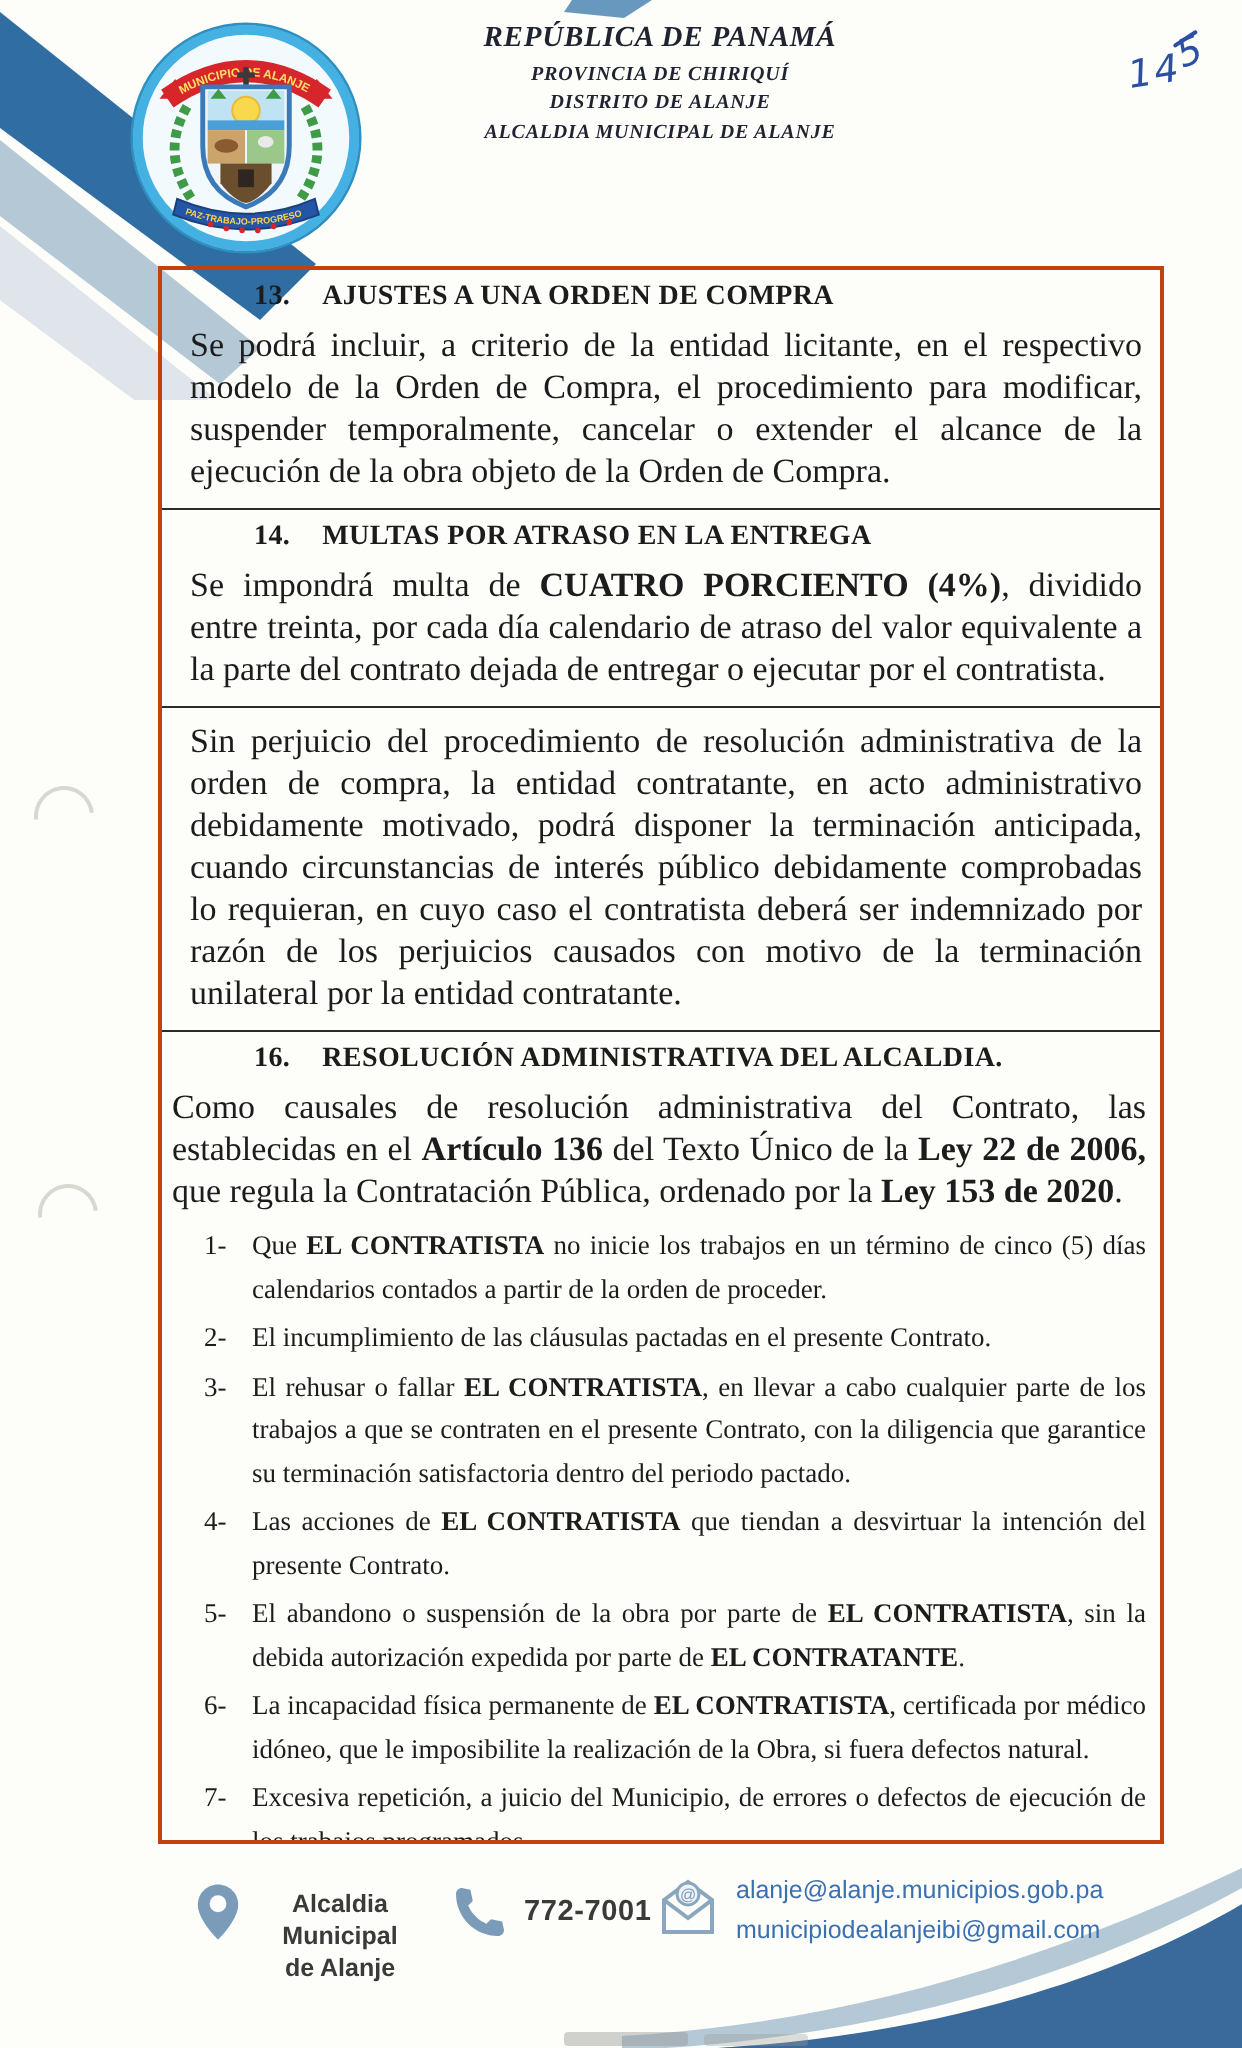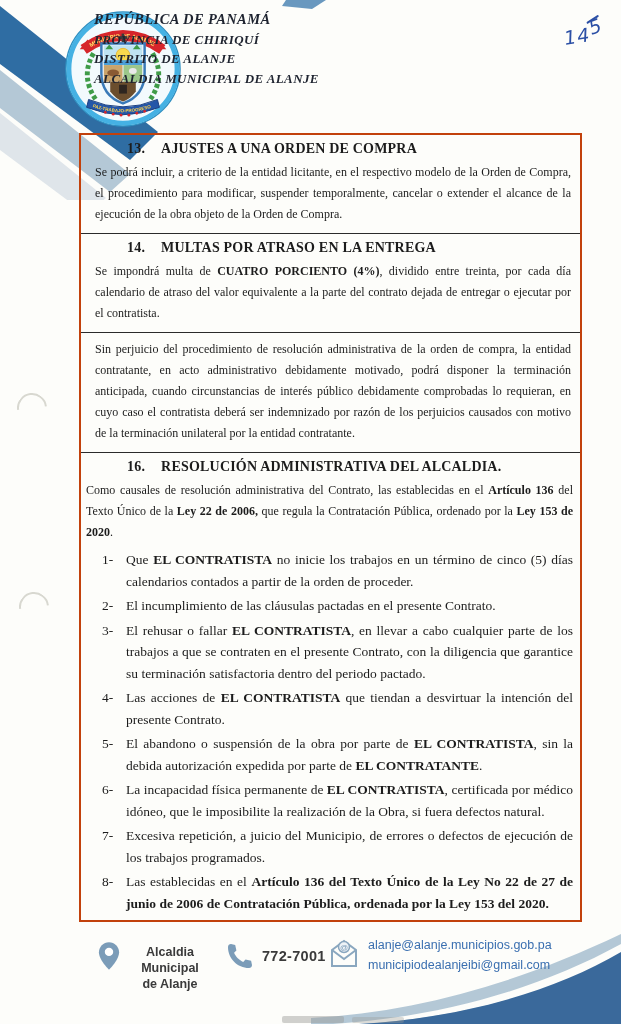--- a/index.html
+++ b/index.html
@@ -6,24 +6,24 @@
   #page{position:relative;width:621px;height:1024px;margin:0 auto;background:#fdfdfa;
         font-family:"Liberation Serif", serif;color:#1c1c1c;overflow:hidden;}
 
   
   .stripes{position:absolute;left:0;top:0;}
 
   
   .seal{position:absolute;left:64px;top:10px;}
 
   
-  .header{position:absolute;left:94px;top:11px;width:420px;
+  .header{position:absolute;left:120px;top:11px;width:420px;text-align:center;
           font-style:italic;font-weight:bold;color:#1f2430;}
   .header .h1{font-size:14.5px;letter-spacing:.4px;}
-  .header .h2,.header .h3,.header .h4{font-size:13px;letter-spacing:.4px;margin-top:3.5px;}
+  .header .h2,.header .h3,.header .h4{font-size:10px;letter-spacing:.4px;margin-top:3.5px;}
 
   
   .hand{position:absolute;right:18px;top:24px;color:#2b4fa5;
         font-family:"DejaVu Sans", sans-serif;font-size:19px;font-style:italic;
         transform:rotate(-9deg);letter-spacing:1px;}
   .hand .up{display:inline-block;transform:translateY(-7px) rotate(-12deg);}
   .hand .tick{position:absolute;right:1px;top:-4px;width:14px;height:2px;background:#2b4fa5;
         transform:rotate(-24deg);border-radius:2px;}
 
   
@@ -33,21 +33,21 @@
   .hole.h1{left:17px;top:393px;}
   .hole.h2{left:19px;top:592px;}
 
   
   .content-box{position:absolute;left:79px;top:133px;width:503px;height:789px;
         border:2px solid #c2410c;box-sizing:border-box;background:transparent;overflow:hidden;}
   .section{border-top:1.8px solid #2b2b2b;padding:3px 0 6px 0;}
   .section:first-child{border-top:none;}
   .sec-head{padding:3px 8px 2px 46px;font-weight:bold;font-size:14px;letter-spacing:.2px;}
   .sec-head .num{margin-right:16px;}
-  .para{font-size:12px;line-height:21px;text-align:justify;padding:3px 9px 2px 14px;font-family:Liberation Serif, serif;}
+  .para{font-size:17px;line-height:21px;text-align:justify;padding:3px 9px 2px 14px;font-family:Liberation Serif, serif;}
   .section.flush .para{padding:3px 7px 2px 5px;}
   .b{font-weight:bold;}
   .list{padding:4px 7px 0 21px;}
   .item{display:flex;font-size:13.5px;line-height:21.5px;margin-bottom:3px;}
   .item .marker{flex:0 0 24px;}
   .item .itext{flex:1;text-align:justify;}
 
   
   .footer{position:absolute;left:10px;bottom:0;width:621px;height:100px;z-index:3;}
   .f-ico{position:absolute;}

